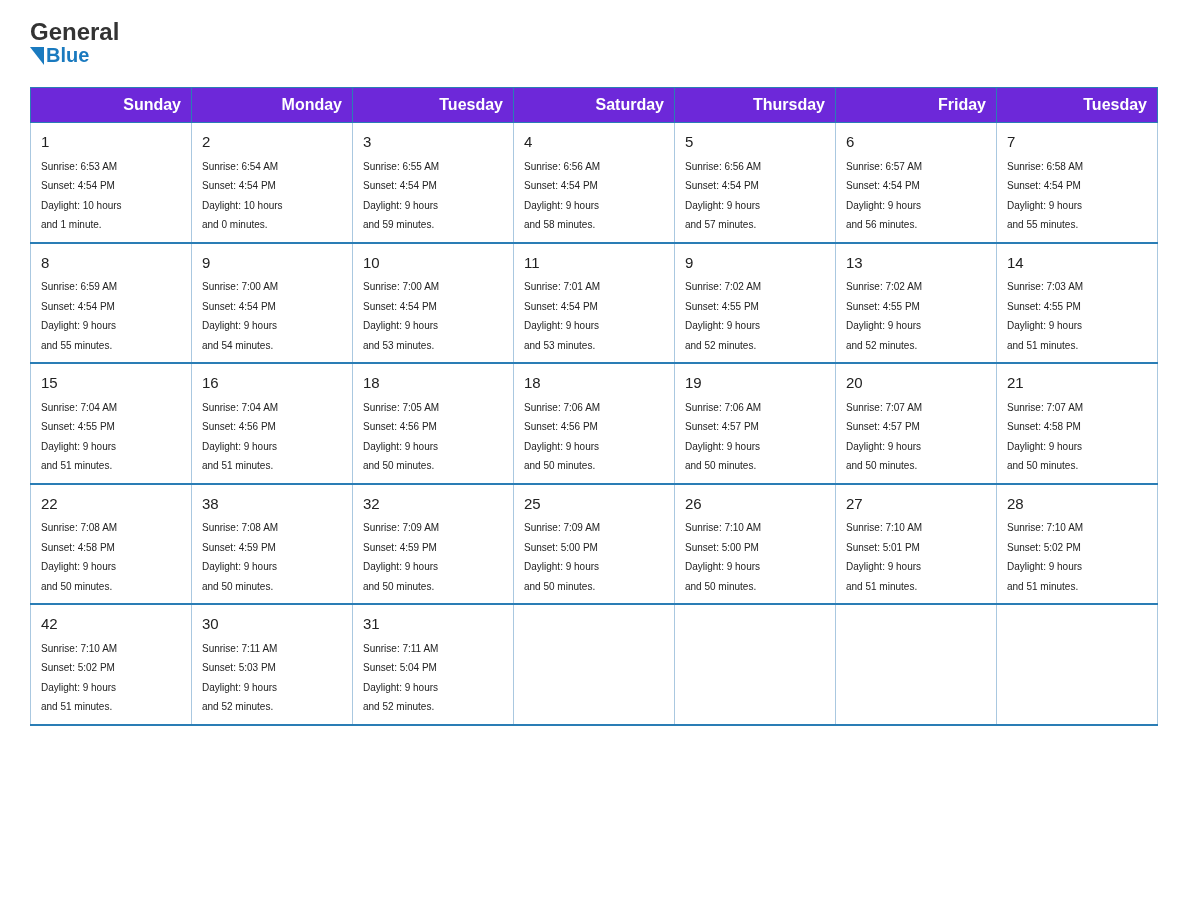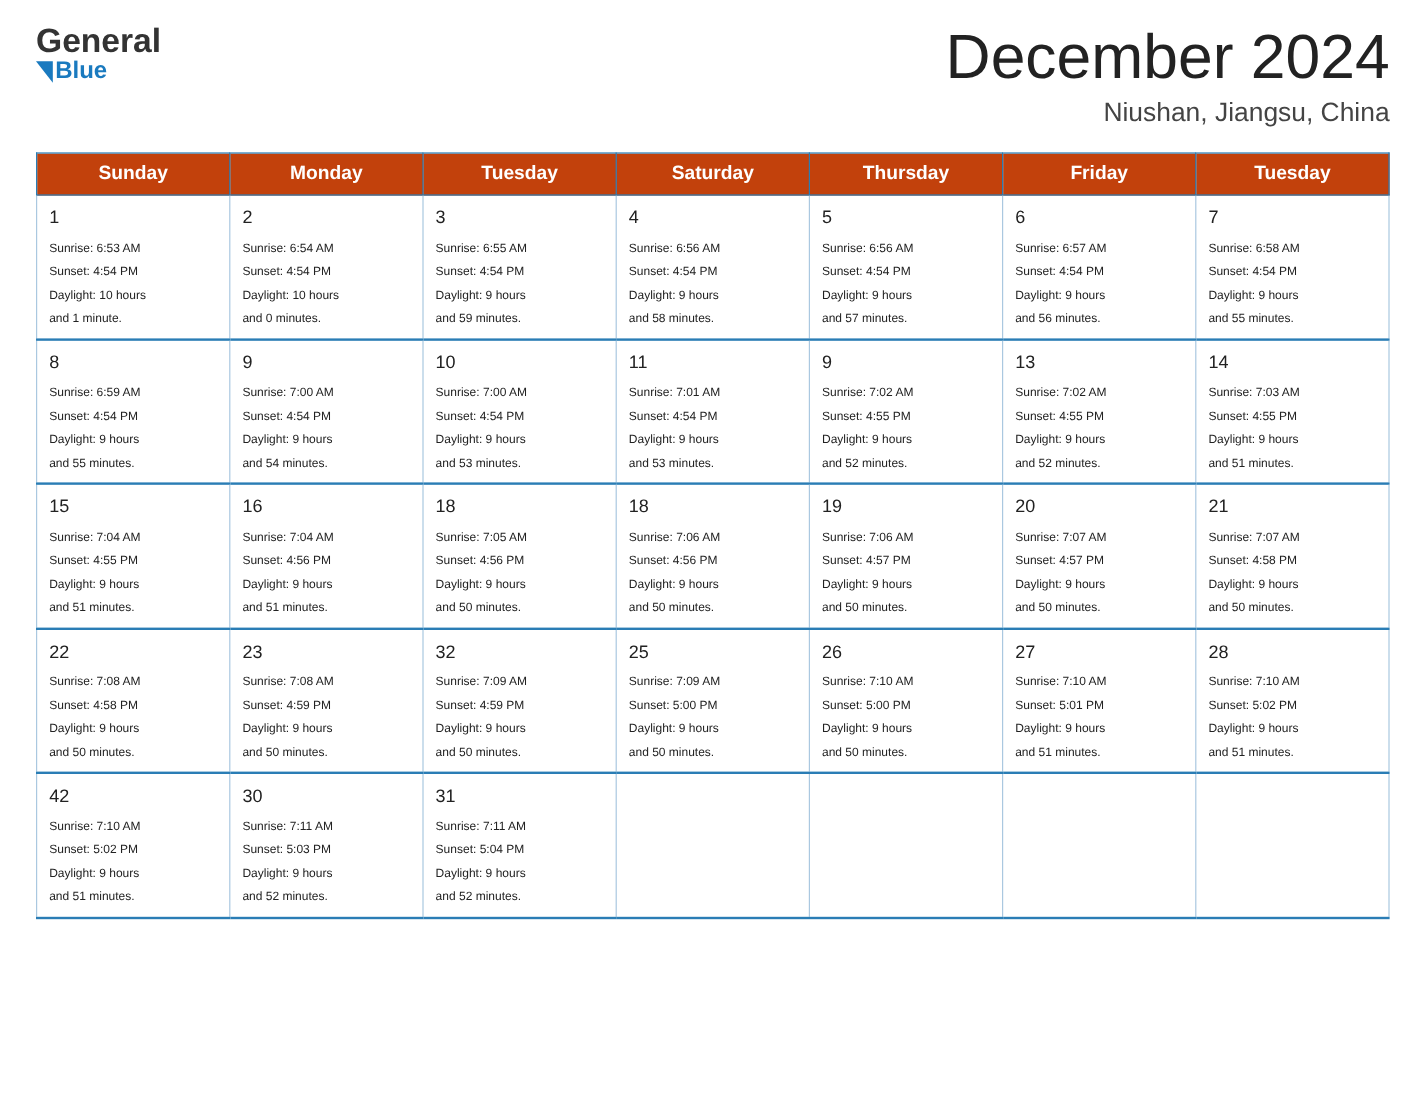--- a/index.html
+++ b/index.html
@@ -15,21 +15,21 @@
       justify-content: space-between;
       align-items: flex-start;
       margin-bottom: 20px;
     }
     .logo {
       display: flex;
       flex-direction: column;
       align-items: flex-start;
     }
     .logo-general {
-      font-size: 28px;
+      font-size: 24px;
       font-weight: bold;
       color: #333;
       line-height: 1;
     }
     .logo-blue {
       font-size: 20px;
       font-weight: bold;
       color: #1a7abf;
       display: flex;
       align-items: center;
@@ -56,26 +56,26 @@
       font-size: 22px;
       color: #444;
       margin-top: 4px;
     }
     table {
       width: 100%;
       border-collapse: collapse;
       table-layout: fixed;
     }
     thead th {
-      background-color: #c2410c;
+      background-color: #6d28d9;
       color: white;
       padding: 8px 10px;
       font-size: 16px;
       font-weight: bold;
-      text-align: center;
+      text-align: right;
       border: 1px solid #2a7db5;
     }
     tbody td {
       border: 1px solid #aac8e0;
       vertical-align: top;
       padding: 8px 10px;
       font-size: 13px;
       color: #222;
       line-height: 1.5;
       height: 110px;
@@ -101,24 +101,20 @@
 </head>
 <body>
 
 <div class="header">
   <div class="logo">
     <div class="logo-general">General</div>
     <div class="logo-blue">
       <span class="logo-triangle"></span>
       <span>Blue</span>
     </div>
-  </div>
-  <div class="title-block">
-    <div class="month-title">December 2024</div>
-    <div class="location">Niushan, Jiangsu, China</div>
   </div>
 </div>
 
 <table>
   <thead>
     <tr>
       <th>Sunday</th>
       <th>Monday</th>
       <th>Tuesday</th>
       <th>Saturday</th>
@@ -217,21 +213,21 @@
         <span class="day-number">21</span>
         <span class="day-info">Sunrise: 7:07 AM<br>Sunset: 4:58 PM<br>Daylight: 9 hours<br>and 50 minutes.</span>
       </td>
       </tr>
       <tr>
         <td>
         <span class="day-number">22</span>
         <span class="day-info">Sunrise: 7:08 AM<br>Sunset: 4:58 PM<br>Daylight: 9 hours<br>and 50 minutes.</span>
       </td>
         <td>
-        <span class="day-number">23</span>
+        <span class="day-number">38</span>
         <span class="day-info">Sunrise: 7:08 AM<br>Sunset: 4:59 PM<br>Daylight: 9 hours<br>and 50 minutes.</span>
       </td>
         <td>
         <span class="day-number">32</span>
         <span class="day-info">Sunrise: 7:09 AM<br>Sunset: 4:59 PM<br>Daylight: 9 hours<br>and 50 minutes.</span>
       </td>
         <td>
         <span class="day-number">25</span>
         <span class="day-info">Sunrise: 7:09 AM<br>Sunset: 5:00 PM<br>Daylight: 9 hours<br>and 50 minutes.</span>
       </td>

